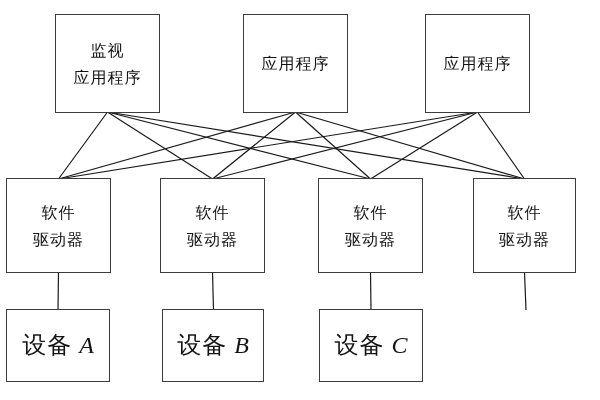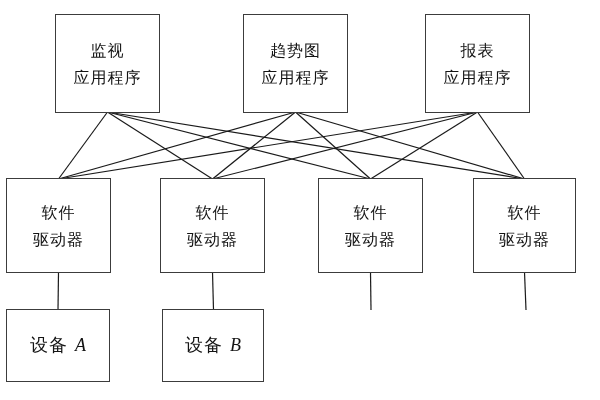--- a/index.html
+++ b/index.html
@@ -37,21 +37,21 @@
     color: #141414;
   }
   .node .l {
     display: block;
     font-size: 16px;
     line-height: 27px;
     white-space: nowrap;
     letter-spacing: 1px;
   }
   .node.dev .l {
-    font-size: 18px;
+    font-size: 24px;
   }
   .letter {
     font-style: italic;
     font-family: "Liberation Serif", "DejaVu Serif", serif;
     margin-left: 7px;
     letter-spacing: 0;
   }
 </style>
 </head>
 <body>
@@ -75,25 +75,23 @@
       <line x1="212.5" y1="272" x2="213.5" y2="310" stroke="#1a1a1a" stroke-width="1.2"></line>
       <line x1="370.5" y1="272" x2="371" y2="310" stroke="#1a1a1a" stroke-width="1.2"></line>
       <line x1="524.5" y1="272" x2="526" y2="310" stroke="#1a1a1a" stroke-width="1.2"></line>
     </svg>
 
   <div class="node" style="left:55px; top:14px; width:105px; height:99px">
     <span class="l">监视</span>
     <span class="l">应用程序</span>
   </div>
   <div class="node" style="left:243px; top:14px; width:105px; height:99px">
-    <span class="l">趋势图</span>
     <span class="l">应用程序</span>
   </div>
   <div class="node" style="left:425px; top:14px; width:105px; height:99px">
-    <span class="l">报表</span>
     <span class="l">应用程序</span>
   </div>
 
   <div class="node" style="left:6px; top:178px; width:105px; height:95px">
     <span class="l">软件</span>
     <span class="l">驱动器</span>
   </div>
   <div class="node" style="left:160px; top:178px; width:105px; height:95px">
     <span class="l">软件</span>
     <span class="l">驱动器</span>
@@ -106,14 +104,17 @@
     <span class="l">软件</span>
     <span class="l">驱动器</span>
   </div>
 
   <div class="node dev" style="left:6px; top:309px; width:104px; height:73px">
     <span class="l"><span>设备</span><span class="letter">A</span></span>
   </div>
   <div class="node dev" style="left:162px; top:309px; width:102px; height:73px">
     <span class="l"><span>设备</span><span class="letter">B</span></span>
   </div>
+  <div class="node dev" style="left:319px; top:309px; width:104px; height:73px">
+    <span class="l"><span>设备</span><span class="letter">C</span></span>
+  </div>
 
 </div>
 
 </body></html>

